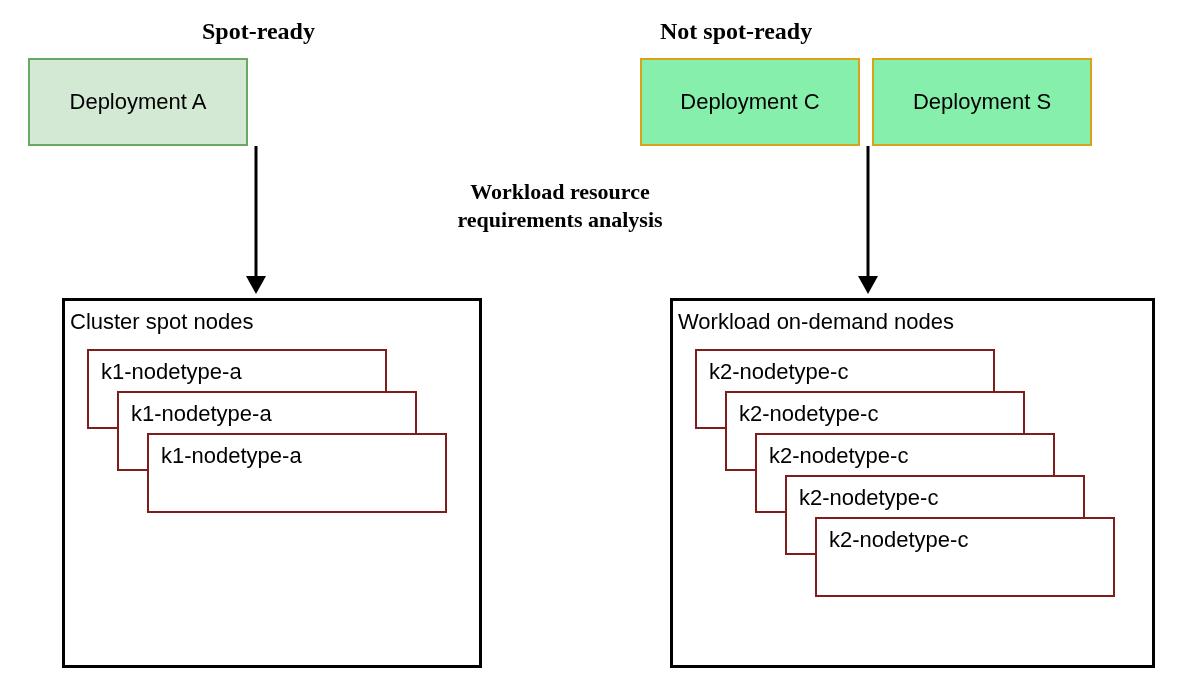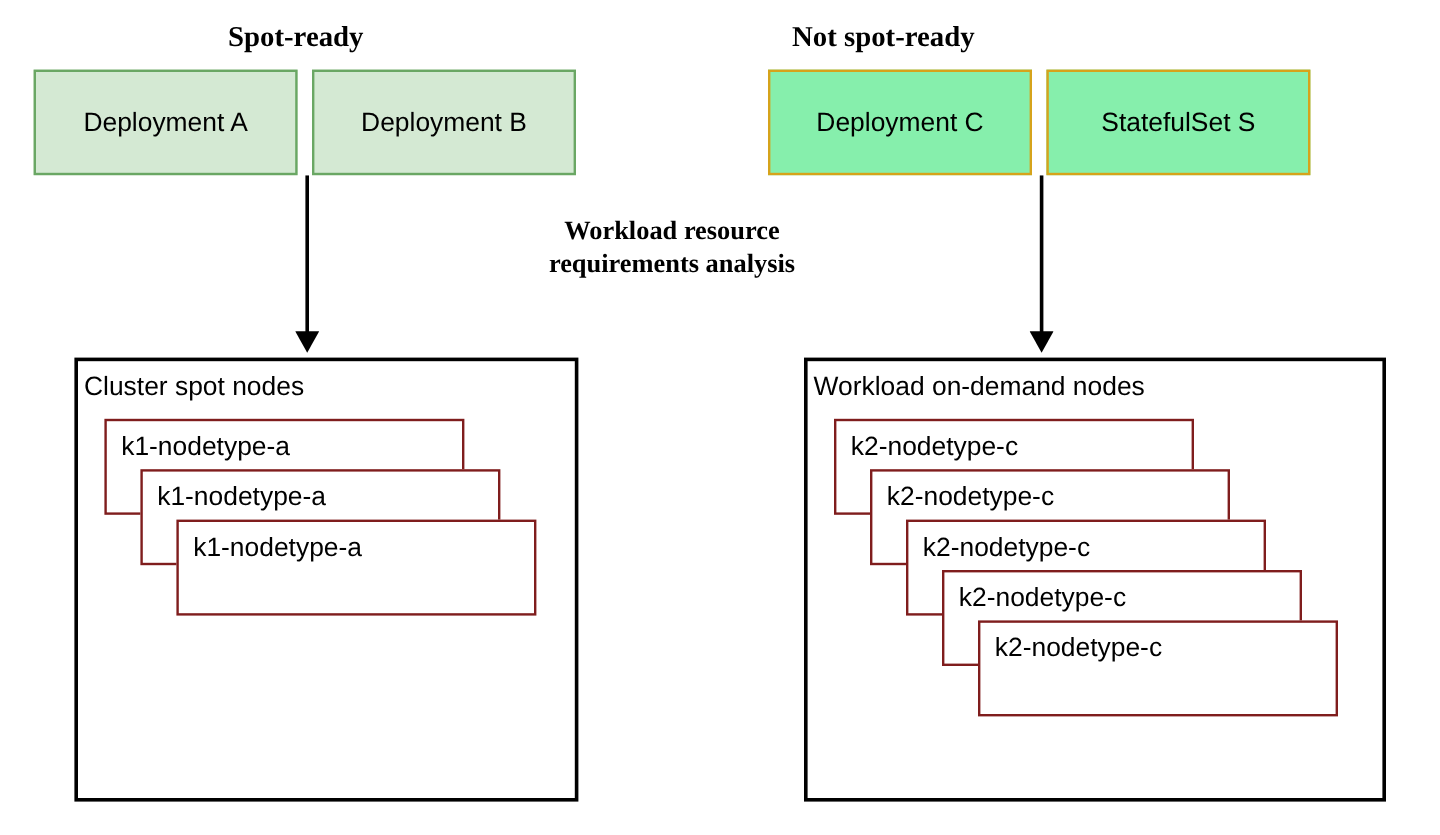--- a/index.html
+++ b/index.html
@@ -74,35 +74,32 @@
     position: absolute;
   }
   .arrow line { stroke: #000; stroke-width: 3; }
   .arrow polygon { fill: #000; }
 </style>
 </head>
 <body>
 
 <div class="canvas">
 
-  <div class="heading" style="left:190px; top:18px;">Spot-ready</div>
+  <div class="heading" style="left:202px; top:18px;">Spot-ready</div>
   <div class="heading" style="left:660px; top:18px;">Not spot-ready</div>
 
   <div class="deploy-box green" style="left:28px; top:58px; width:220px; height:88px;">
     <span>Deployment A</span>
-  </div>
-  <div class="deploy-box green" style="left:260px; top:58px; width:220px; height:88px;">
-    <span>Deployment B</span>
   </div>
 
   <div class="deploy-box amber" style="left:640px; top:58px; width:220px; height:88px;">
     <span>Deployment C</span>
   </div>
   <div class="deploy-box amber" style="left:872px; top:58px; width:220px; height:88px;">
-    <span>StatefulSet S</span>
+    <span>Deployment S</span>
   </div>
 
   <div class="center-text" style="left:440px; top:178px; width:240px;">Workload resource requirements analysis</div>
 
   <svg class="arrow" style="left:246px; top:146px;" width="20" height="150">
     <line x1="10" y1="0" x2="10" y2="132"></line>
     <polygon points="0,130 20,130 10,148"></polygon>
   </svg>
   <svg class="arrow" style="left:858px; top:146px;" width="20" height="150">
     <line x1="10" y1="0" x2="10" y2="132"></line>

